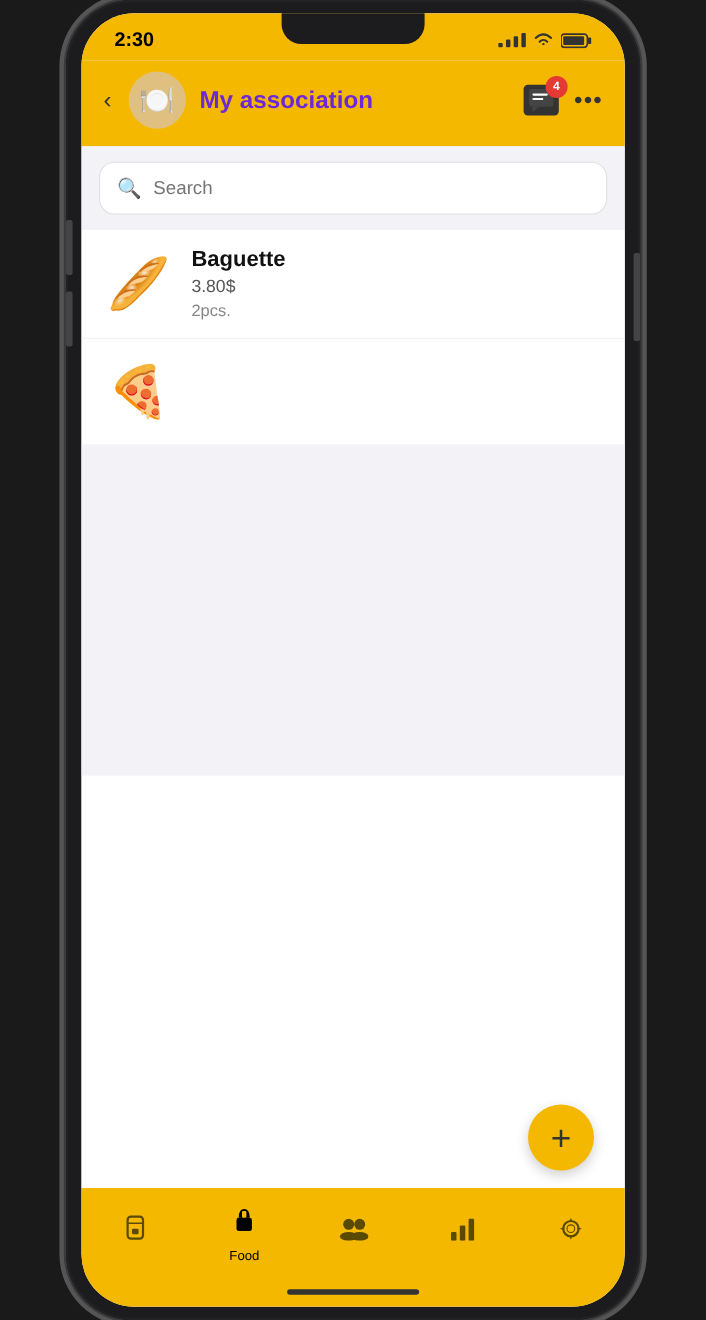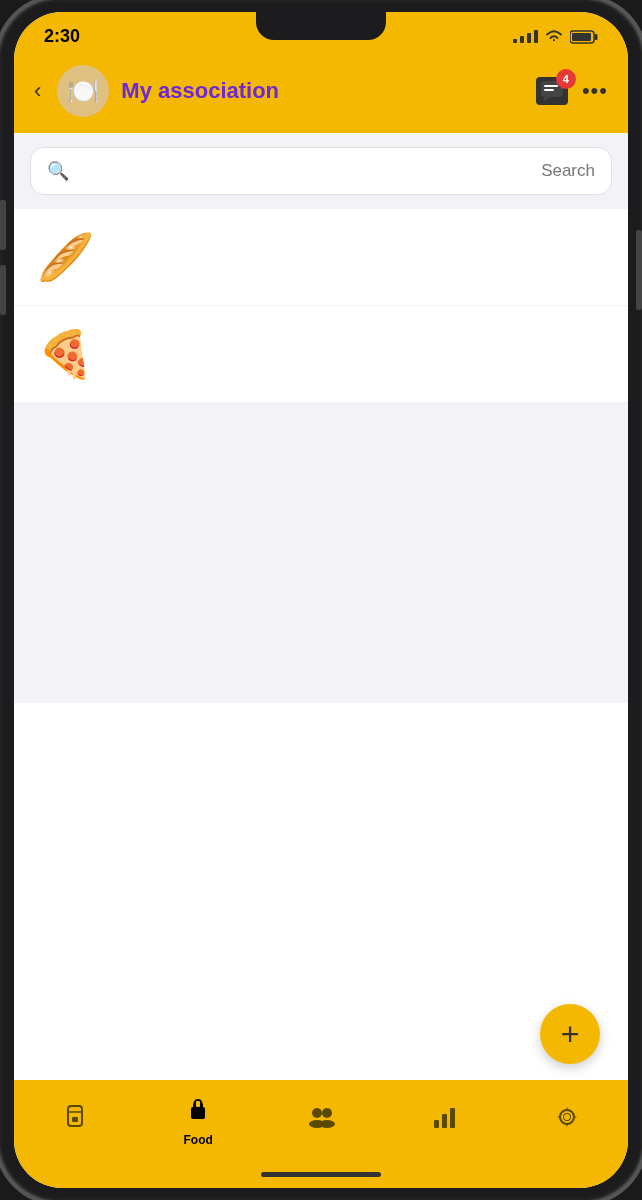--- a/index.html
+++ b/index.html
@@ -7,21 +7,21 @@
     body {
       background: #1a1a1a;
       display: flex;
       justify-content: center;
       align-items: center;
       min-height: 100vh;
       font-family: -apple-system, BlinkMacSystemFont, 'Segoe UI', sans-serif;
     }
 
     .phone-frame {
-      width: 642px;
+      width: 522px;
       height: 1200px;
       background: #1c1c1e;
       border-radius: 60px;
       position: relative;
       overflow: hidden;
       box-shadow: 0 0 0 2px #3a3a3a, 0 0 0 6px #555, inset 0 0 0 2px #222;
     }
 
     .phone-screen {
       position: absolute;
@@ -190,21 +190,20 @@
       font-size: 18px;
     }
 
     .search-input {
       border: none;
       outline: none;
       background: transparent;
       font-size: 17px;
       color: #999;
       flex: 1;
-      text-align: right;
     }
 
     
     .list-container {
       background: #fff;
       flex: 1;
       overflow-y: auto;
       margin: 0;
     }
 
@@ -292,21 +291,21 @@
       flex: 1;
     }
 
     .nav-icon {
       font-size: 24px;
       color: #5a4a00;
     }
 
     .nav-label {
       font-size: 12px;
-      font-weight: 700;
+      font-weight: 400;
       color: #5a4a00;
     }
 
     .nav-item.active .nav-icon,
     .nav-item.active .nav-label {
       color: #000;
     }
 
     
     .home-indicator {
@@ -394,20 +393,25 @@
       <div class="search-box">
         <span class="search-icon">🔍</span>
         <input class="search-input" type="text" placeholder="Search" style="">
       </div>
     </div>
 
     <div class="list-container">
 
       <div class="list-item">
         <div class="item-emoji">🥖</div>
+        <div class="item-info">
+          <span class="item-name">Baguette</span>
+          <span class="item-price">3.80$</span>
+          <span class="item-qty">2pcs.</span>
+        </div>
       </div>
 
       <div class="list-item">
         <div class="item-emoji">🍕</div>
       </div>
 
       <div class="empty-space" style="min-height: 300px;"></div>
     </div>
 
     <div style="position: relative; height: 0; flex-shrink: 0;">

